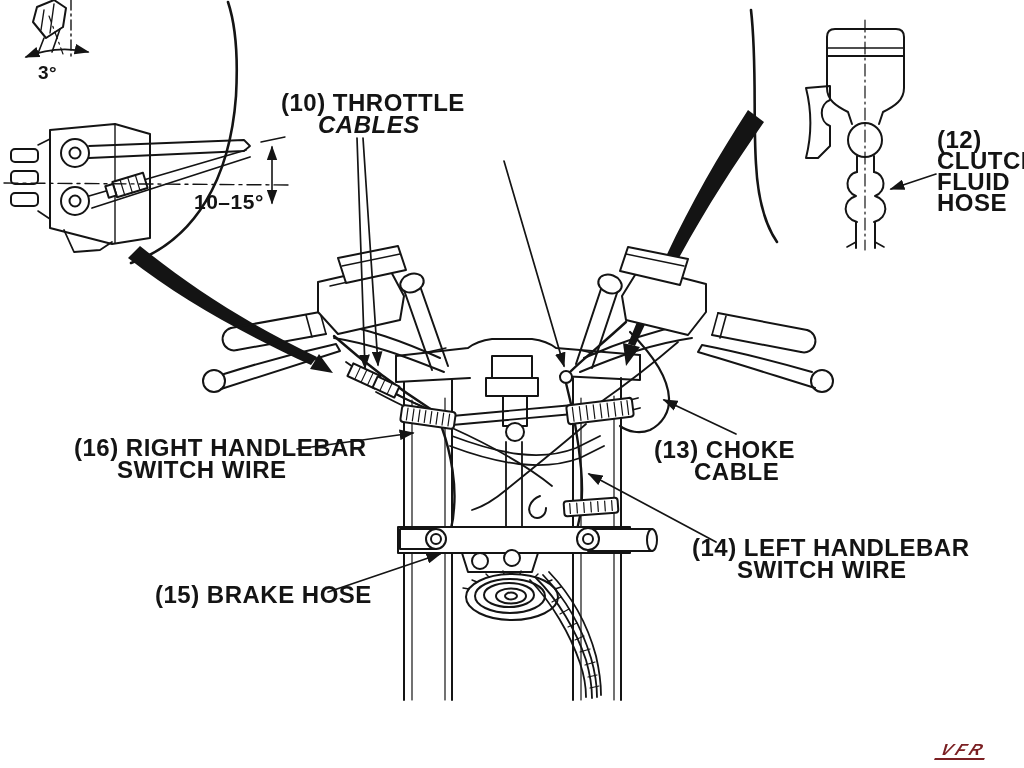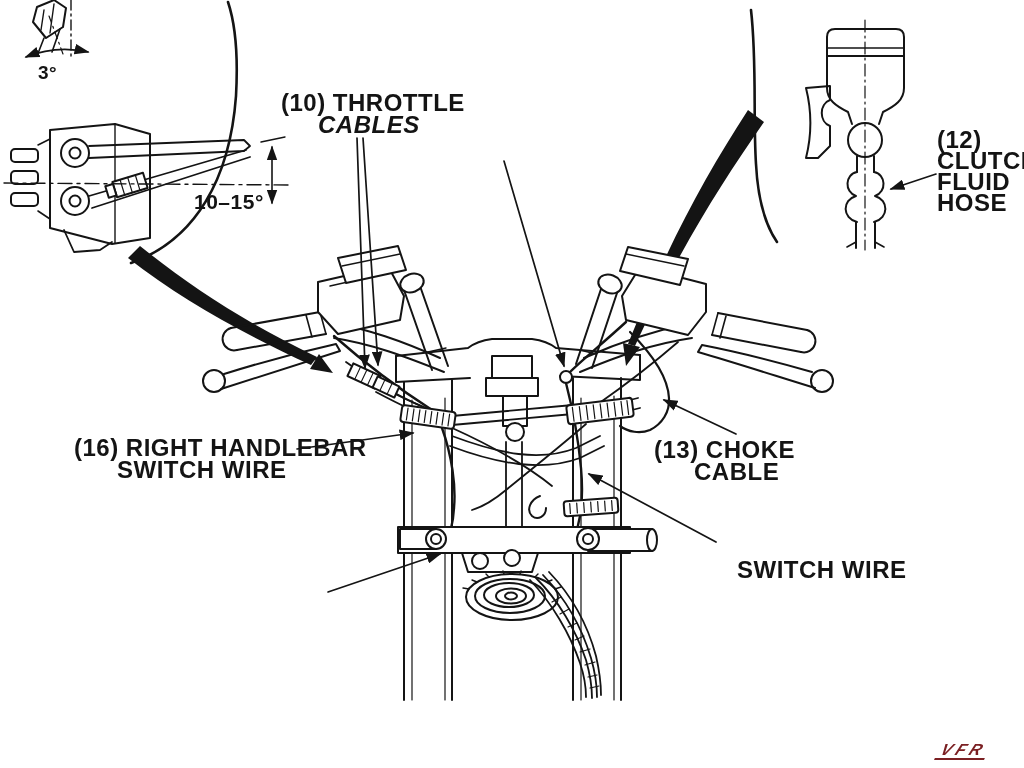--- a/index.html
+++ b/index.html
@@ -242,22 +242,24 @@
   <div class="label c12">
     <span class="ln">(12)</span>
     <span class="ln">CLUTCH</span>
     <span class="ln">FLUID</span>
     <span class="ln">HOSE</span>
   </div>
 
   <div class="label c13-l1">(13) CHOKE</div>
   <div class="label c13-l2">CABLE</div>
 
+  <div class="label c14-l1">(14) LEFT HANDLEBAR</div>
   <div class="label c14-l2">SWITCH WIRE</div>
 
+  <div class="label c15">(15) BRAKE HOSE</div>
 
   <div class="label c16-l1">(16) RIGHT HANDLEBAR</div>
   <div class="label c16-l2">SWITCH WIRE</div>
 
   <div class="label ang10">3°</div>
   <div class="label ang1015">10–15°</div>
 
   <div class="logo" style="color:#7B2023;">VFR</div>
 </div>
 

